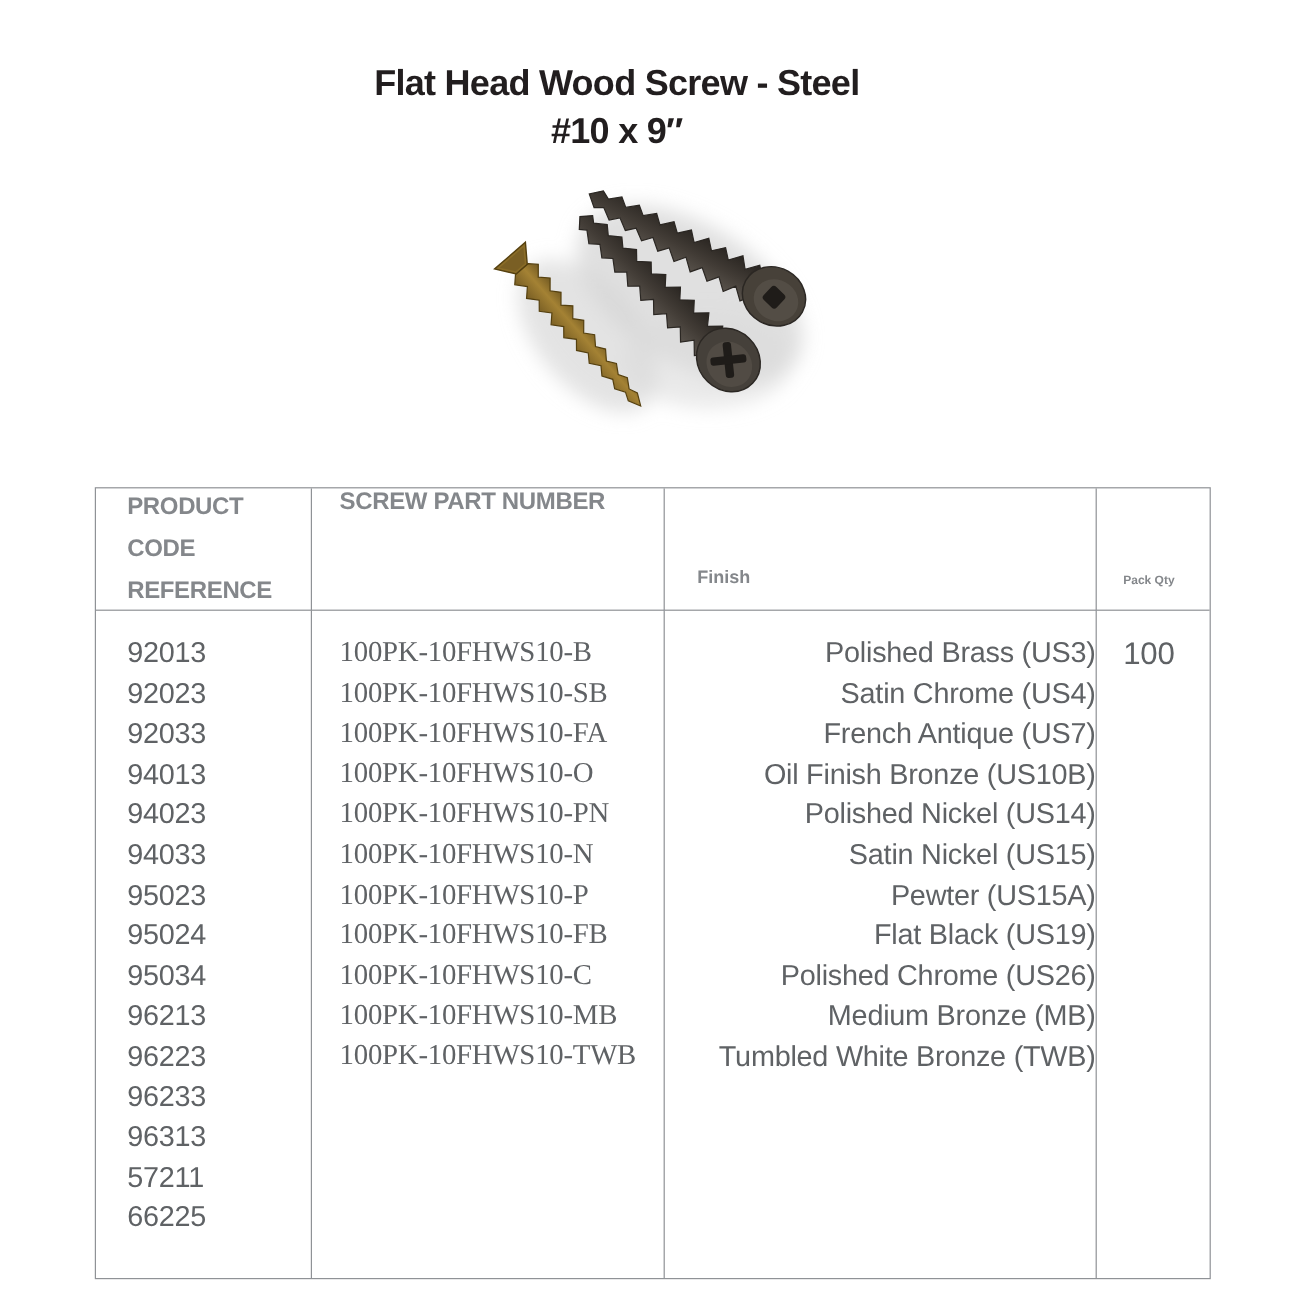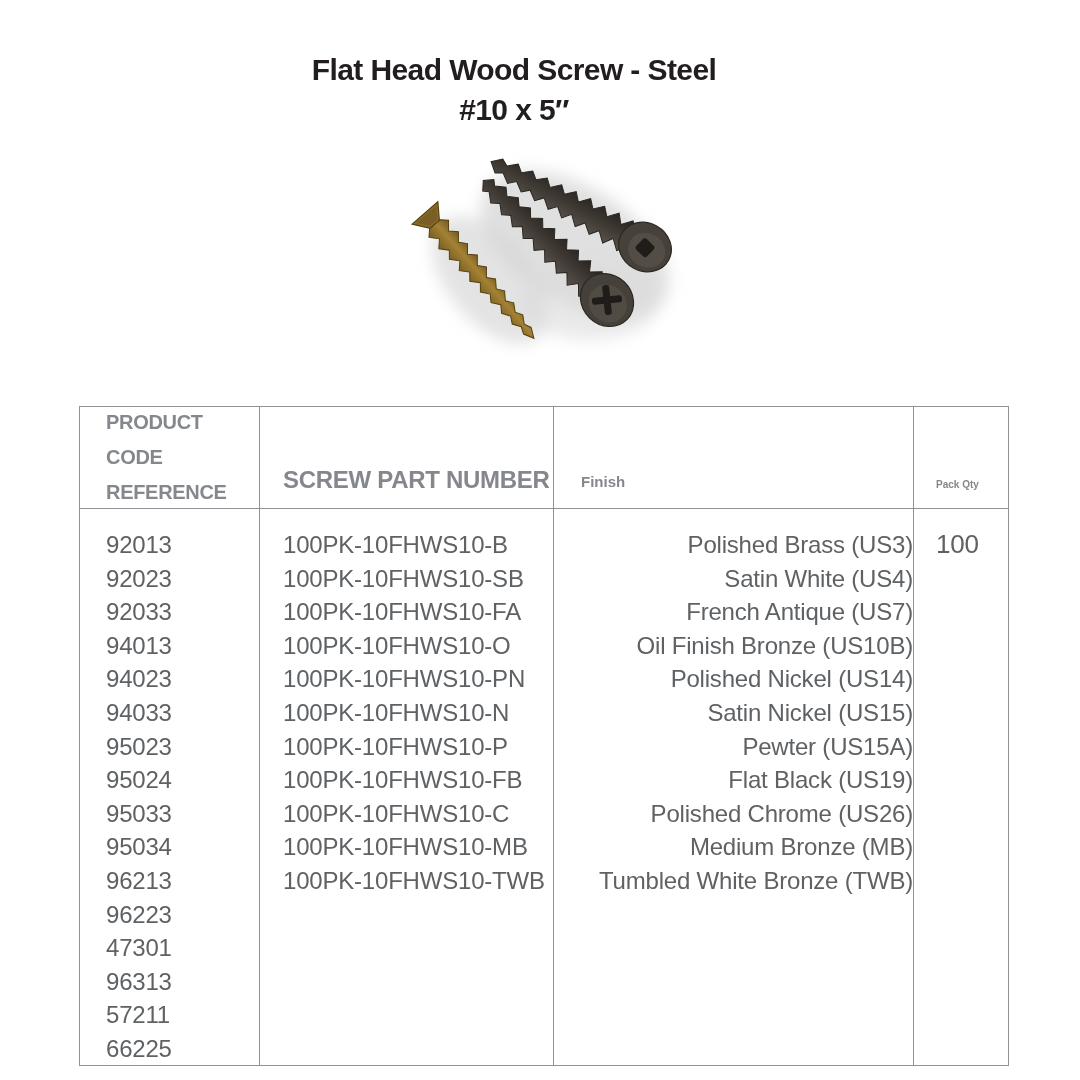--- a/index.html
+++ b/index.html
@@ -32,35 +32,35 @@
     grid-template-columns:180px 294px 360px 94px;
     grid-template-rows:102px 1fr;
   }
   .cell{color:var(--body-text);}
   .hcell{
     display:flex;flex-direction:column;color:var(--header-text);
     font-weight:bold;border-bottom:1px solid var(--table-border);
   }
   .col-divider{border-right:1px solid var(--table-border);}
   .h1{justify-content:center;padding-left:26px;font-size:20px;line-height:35px;letter-spacing:-0.3px;}
-  .h2{justify-content:flex-end;padding:0 0 14px 23px;font-size:24px;letter-spacing:-0.3px;}
+  .h2{padding:0 0 14px 23px;font-size:20px;letter-spacing:-0.3px;}
   .h3{justify-content:flex-end;padding:0 0 18px 27px;font-size:15px;}
   .h4{justify-content:flex-end;padding:0 0 18px 22px;font-size:10px;}
   .bcell{padding-top:19px;font-size:24px;line-height:33.6px;letter-spacing:-0.2px;}
   .b1{padding-left:26px;}
-  .b2{padding-left:23px;}
+  .b2{padding-left:23px;font-family:Liberation Serif, serif;}
   .b3{padding-left:27px;text-align:right;}
   .b4{padding-left:22px;font-size:26px;}
 </style>
 </head>
 <body>
 
 <div class="title-block">
   <div class="title-line">Flat Head Wood Screw - Steel</div>
-  <div class="title-line">#10 x 5″</div>
+  <div class="title-line">#10 x 9″</div>
 </div>
 
 <div class="photo-wrap">
   <svg width="400" height="250" viewBox="0 0 400 250">
     <defs>
       <filter id="soft" x="-60%" y="-60%" width="220%" height="220%">
           <feGaussianBlur stdDeviation="8"></feGaussianBlur>
         </filter>
       <linearGradient id="brassG" x1="0" y1="-17" x2="0" y2="17" gradientUnits="userSpaceOnUse">
         <stop offset="0" stop-color="#5f4a1c"></stop>
@@ -123,45 +123,44 @@
 
   <div class="cell bcell b1 col-divider">
       <div class="line">92013</div>
       <div class="line">92023</div>
       <div class="line">92033</div>
       <div class="line">94013</div>
       <div class="line">94023</div>
       <div class="line">94033</div>
       <div class="line">95023</div>
       <div class="line">95024</div>
-      <div class="line">95033</div>
       <div class="line">95034</div>
       <div class="line">96213</div>
       <div class="line">96223</div>
-      <div class="line">47301</div>
+      <div class="line">96233</div>
       <div class="line">96313</div>
       <div class="line">57211</div>
       <div class="line">66225</div>
     </div>
   <div class="cell bcell b2 col-divider">
       <div class="line">100PK-10FHWS10-B</div>
       <div class="line">100PK-10FHWS10-SB</div>
       <div class="line">100PK-10FHWS10-FA</div>
       <div class="line">100PK-10FHWS10-O</div>
       <div class="line">100PK-10FHWS10-PN</div>
       <div class="line">100PK-10FHWS10-N</div>
       <div class="line">100PK-10FHWS10-P</div>
       <div class="line">100PK-10FHWS10-FB</div>
       <div class="line">100PK-10FHWS10-C</div>
       <div class="line">100PK-10FHWS10-MB</div>
       <div class="line">100PK-10FHWS10-TWB</div>
     </div>
   <div class="cell bcell b3 col-divider">
       <div class="line">Polished Brass (US3)</div>
-      <div class="line">Satin White (US4)</div>
+      <div class="line">Satin Chrome (US4)</div>
       <div class="line">French Antique (US7)</div>
       <div class="line">Oil Finish Bronze (US10B)</div>
       <div class="line">Polished Nickel (US14)</div>
       <div class="line">Satin Nickel (US15)</div>
       <div class="line">Pewter (US15A)</div>
       <div class="line">Flat Black (US19)</div>
       <div class="line">Polished Chrome (US26)</div>
       <div class="line">Medium Bronze (MB)</div>
       <div class="line">Tumbled White Bronze (TWB)</div>
     </div>

